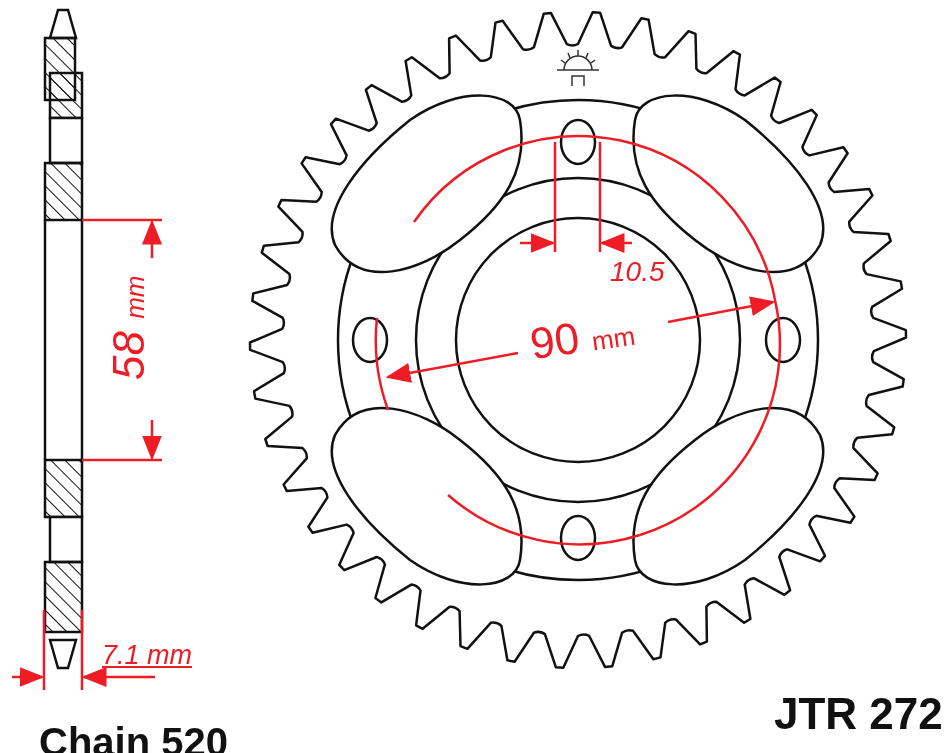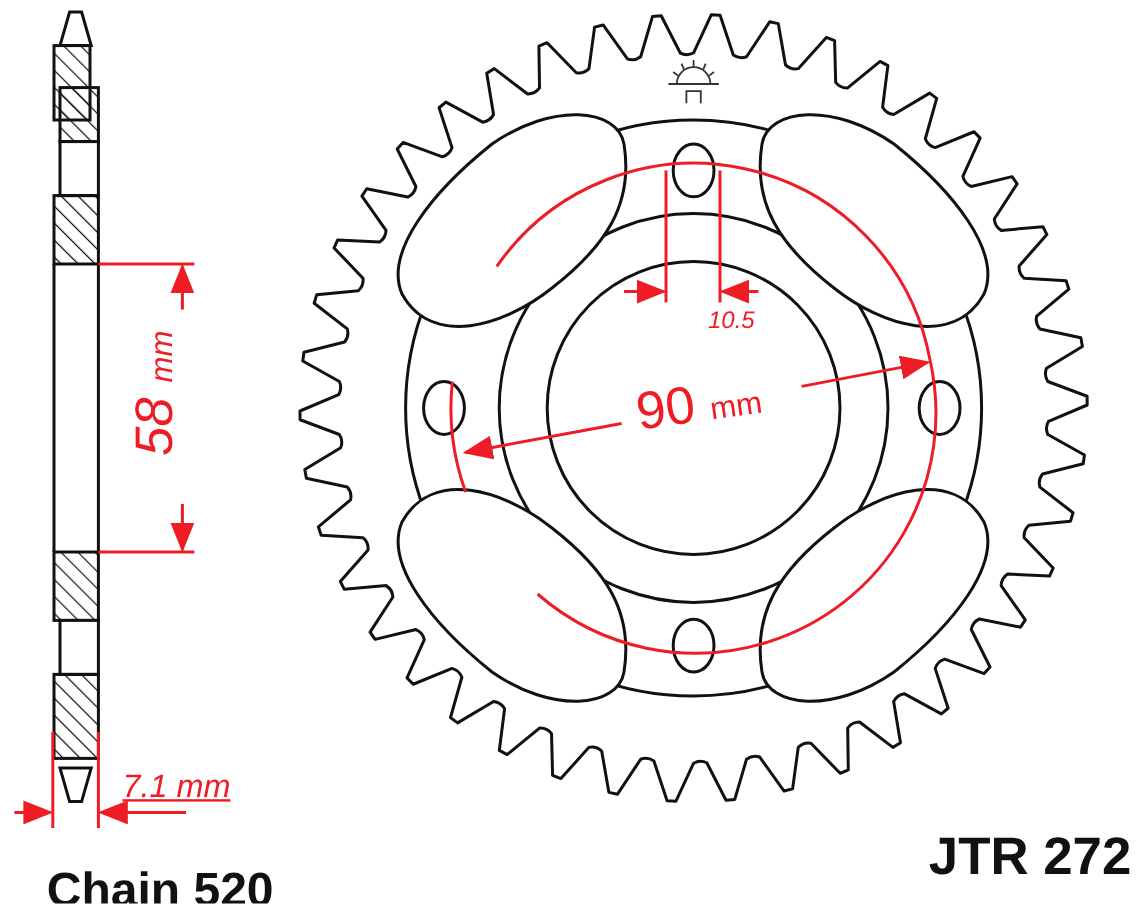--- a/index.html
+++ b/index.html
@@ -89,19 +89,19 @@
     <line x1="561" y1="60" x2="565" y2="63"></line>
     <line x1="595" y1="60" x2="591" y2="63"></line>
     <path d="M572,86 L572,76 L584,76 L584,86"></path>
   </g>
 </svg>
 
 <div class="lbl red" style="left:104px; top:380px; font-size:44px; transform:rotate(-90deg); transform-origin:left top;"><span>58</span> <span style="font-size:26px">mm</span></div>
 
 <div class="lbl red" style="left:102px; top:640px; font-size:27px;text-decoration:underline;">7.1 mm</div>
 
-<div class="lbl red" style="left:590px; top:256px; font-size:20px;">10.5</div>
+<div class="lbl red" style="left:610px; top:256px; font-size:28px;">10.5</div>
 
 <div class="lbl red" style="left:530px; top:312px; font-size:44px; font-style:normal; transform:rotate(-8deg);"><span>90</span> <span style="font-size:26px">mm</span></div>
 
 <div class="lbl blk" style="left:12px; top:720px; font-size:40px;margin-left:27px;">Chain 520</div>
 
 <div class="lbl blk" style="left:738px; top:689px; font-size:44px;margin-left:36px;">JTR 272</div>
 
 </body></html>

